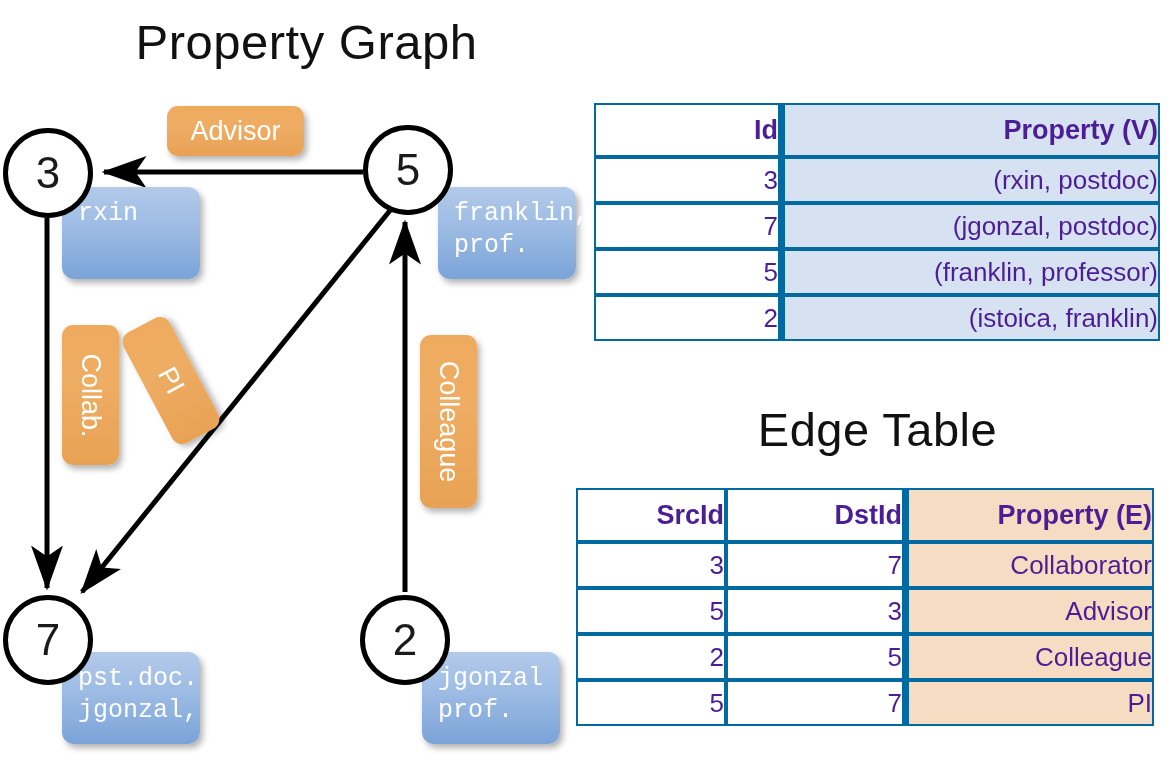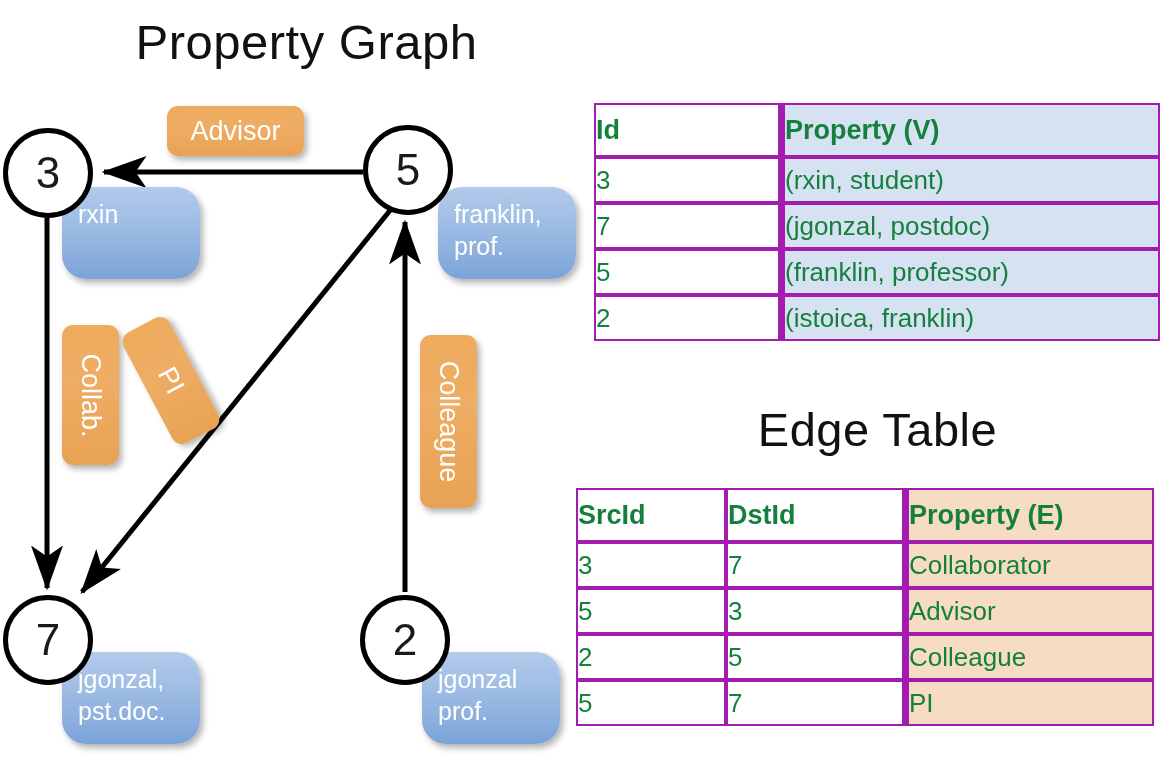--- a/index.html
+++ b/index.html
@@ -44,25 +44,25 @@
     line-height: 1;
   }
   #node-3 { left: 3px;   top: 128px; }
   #node-5 { left: 363px; top: 125px; }
   #node-7 { left: 3px;   top: 595px; }
   #node-2 { left: 360px; top: 595px; }
 
   
   .prop-box {
     position: absolute;
-    border-radius: 24px;
+    border-radius: 12px;
     background: linear-gradient(to bottom, #b3caea 0%, #9cbbe4 45%, #7ba3d8 100%);
     box-shadow: 3px 4px 6px rgba(0,0,0,0.30);
     color: #ffffff;
-    font-family: Liberation Sans, sans-serif;
+    font-family: Liberation Mono, monospace;
     font-weight: 300;
     font-size: 25px;
     line-height: 1.28;
     padding: 11px 0 0 16px;
   }
   #prop-3 { left: 62px;  top: 187px; width: 138px; height: 92px; }
   #prop-5 { left: 422px; top: 187px; width: 138px; height: 92px; margin-left: 16px; }
   #prop-7 { left: 62px;  top: 652px; width: 138px; height: 92px; }
   #prop-2 { left: 422px; top: 652px; width: 138px; height: 92px; }
 
@@ -92,24 +92,24 @@
   }
 
   
   .tbl {
     position: absolute;
     border-collapse: separate;
     border-spacing: 0;
     font-family: "Liberation Sans", sans-serif;
   }
   .tbl td, .tbl th {
-    border: 2px solid #a21caf;
-    text-align: left;
-    font-weight: 300;
-    color: #15803d;
+    border: 2px solid #0369a1;
+    text-align: right;
+    font-weight: 300;
+    color: #4c1d95;
     padding: 0;
     font-size: 26px;
     height: 46px;
     vertical-align: middle;
   }
   .tbl th { font-weight: 700; font-size: 27px; height: 54px; }
 
   #vertex-table { left: 594px; top: 103px; }
   #vertex-table .col-id   { width: 186px; background: #ffffff; }
   #vertex-table .col-prop { width: 380px; background: #d6e2f2; border-left-width: 5px; }
@@ -158,22 +158,22 @@
     </div>
 
     <div class="prop-box" id="prop-3">
       <div>rxin</div>
     </div>
     <div class="prop-box" id="prop-5">
       <div>franklin,</div>
       <div>prof.</div>
     </div>
     <div class="prop-box" id="prop-7">
+      <div>pst.doc.</div>
       <div>jgonzal,</div>
-      <div>pst.doc.</div>
     </div>
     <div class="prop-box" id="prop-2">
       <div>jgonzal</div>
       <div>prof.</div>
     </div>
 
     <div class="node-circle" id="node-3">
         <span>3</span>
       </div>
     <div class="node-circle" id="node-5">
@@ -191,21 +191,21 @@
   <table class="tbl" id="vertex-table">
     <thead>
       <tr>
         <th class="col-id">Id</th>
         <th class="col-prop">Property (V)</th>
       </tr>
     </thead>
     <tbody>
       <tr>
         <td class="col-id">3</td>
-        <td class="col-prop">(rxin, student)</td>
+        <td class="col-prop">(rxin, postdoc)</td>
       </tr>
       <tr>
         <td class="col-id">7</td>
         <td class="col-prop">(jgonzal, postdoc)</td>
       </tr>
       <tr>
         <td class="col-id">5</td>
         <td class="col-prop">(franklin, professor)</td>
       </tr>
       <tr>

